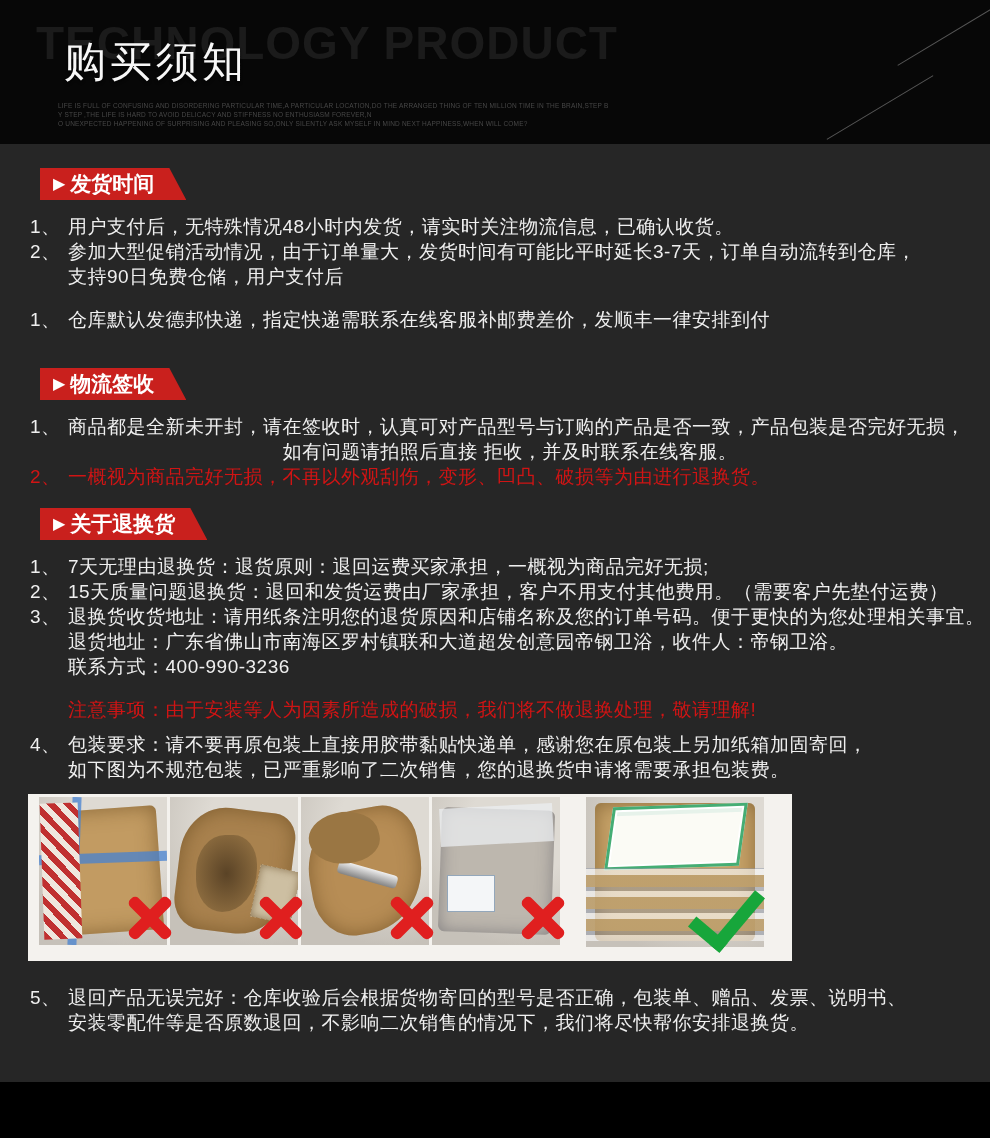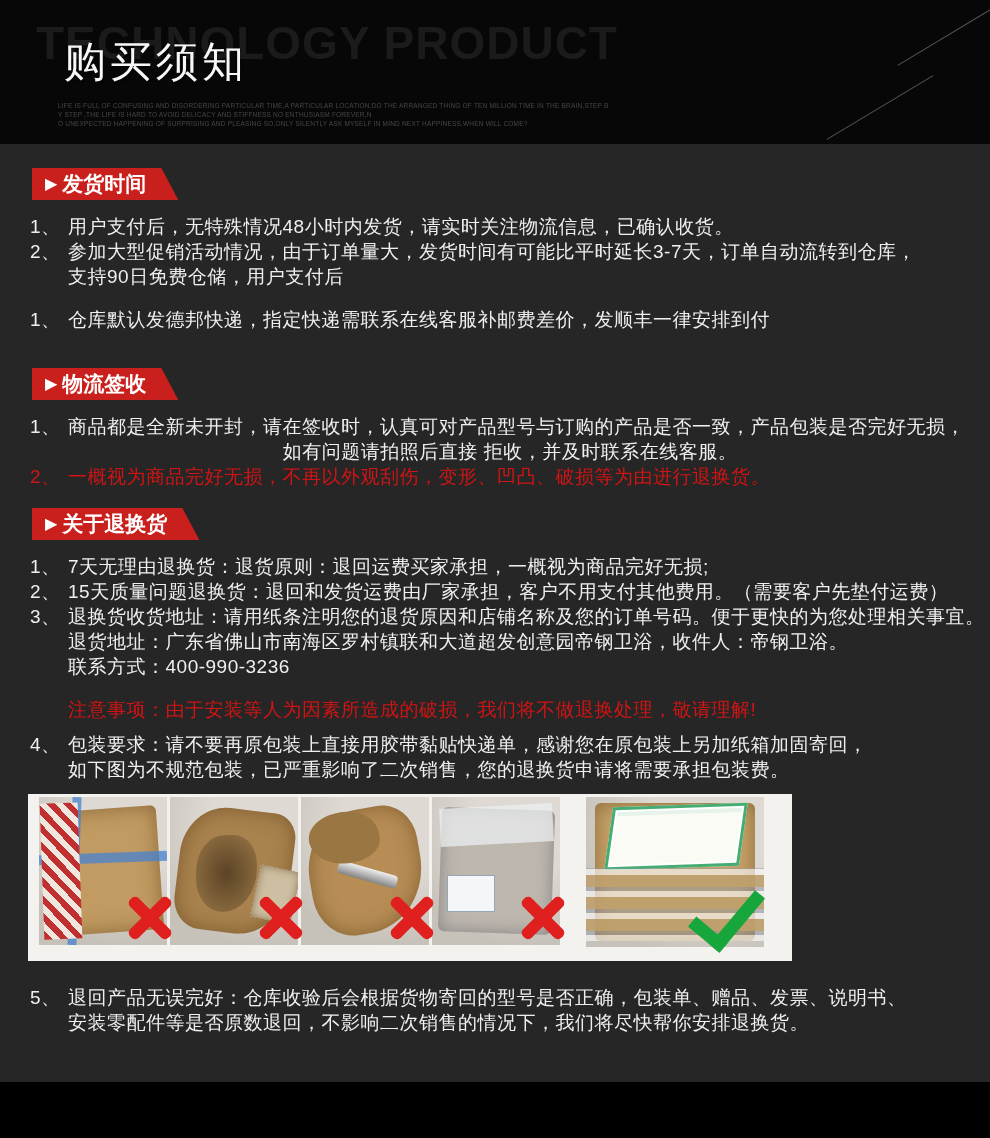--- a/index.html
+++ b/index.html
@@ -16,21 +16,21 @@
   .diag{position:absolute;height:1px;background:#565656;}
   .diag-a{width:108px;right:-8px;top:37px;transform:rotate(-31deg);}
   .diag-b{width:124px;right:48px;top:107px;transform:rotate(-31deg);}
   
   .notice-body{position:relative;}
   .sec{margin:0;}
   .sec-0{margin-top:24px;}
   .sec-1{margin-top:18px;}
   .sec-2{margin-top:36px;}
   .sec-3{margin-top:19px;}
-  .banner-row{margin-left:32px;}
+  .banner-row{margin-left:40px;}
   .banner{display:inline-block;background:#c9201d;color:#fff;font-weight:bold;
           font-size:21px;height:32px;line-height:32px;padding:0 32px 0 13px;
           clip-path:polygon(0 0,calc(100% - 17px) 0,100% 100%,0 100%);
           margin-bottom:14px;}
   .banner .tri{font-size:16px;margin-right:5px;position:relative;top:-2px;}
   .line{position:relative;margin-left:30px;padding-left:38px;font-size:19px;
         line-height:25px;color:#efefef;letter-spacing:.5px;}
   .line .num{position:absolute;left:0;top:0;}
   .line.flush{padding-left:0;text-align:center;}
   .line.red{color:#d01414;}

